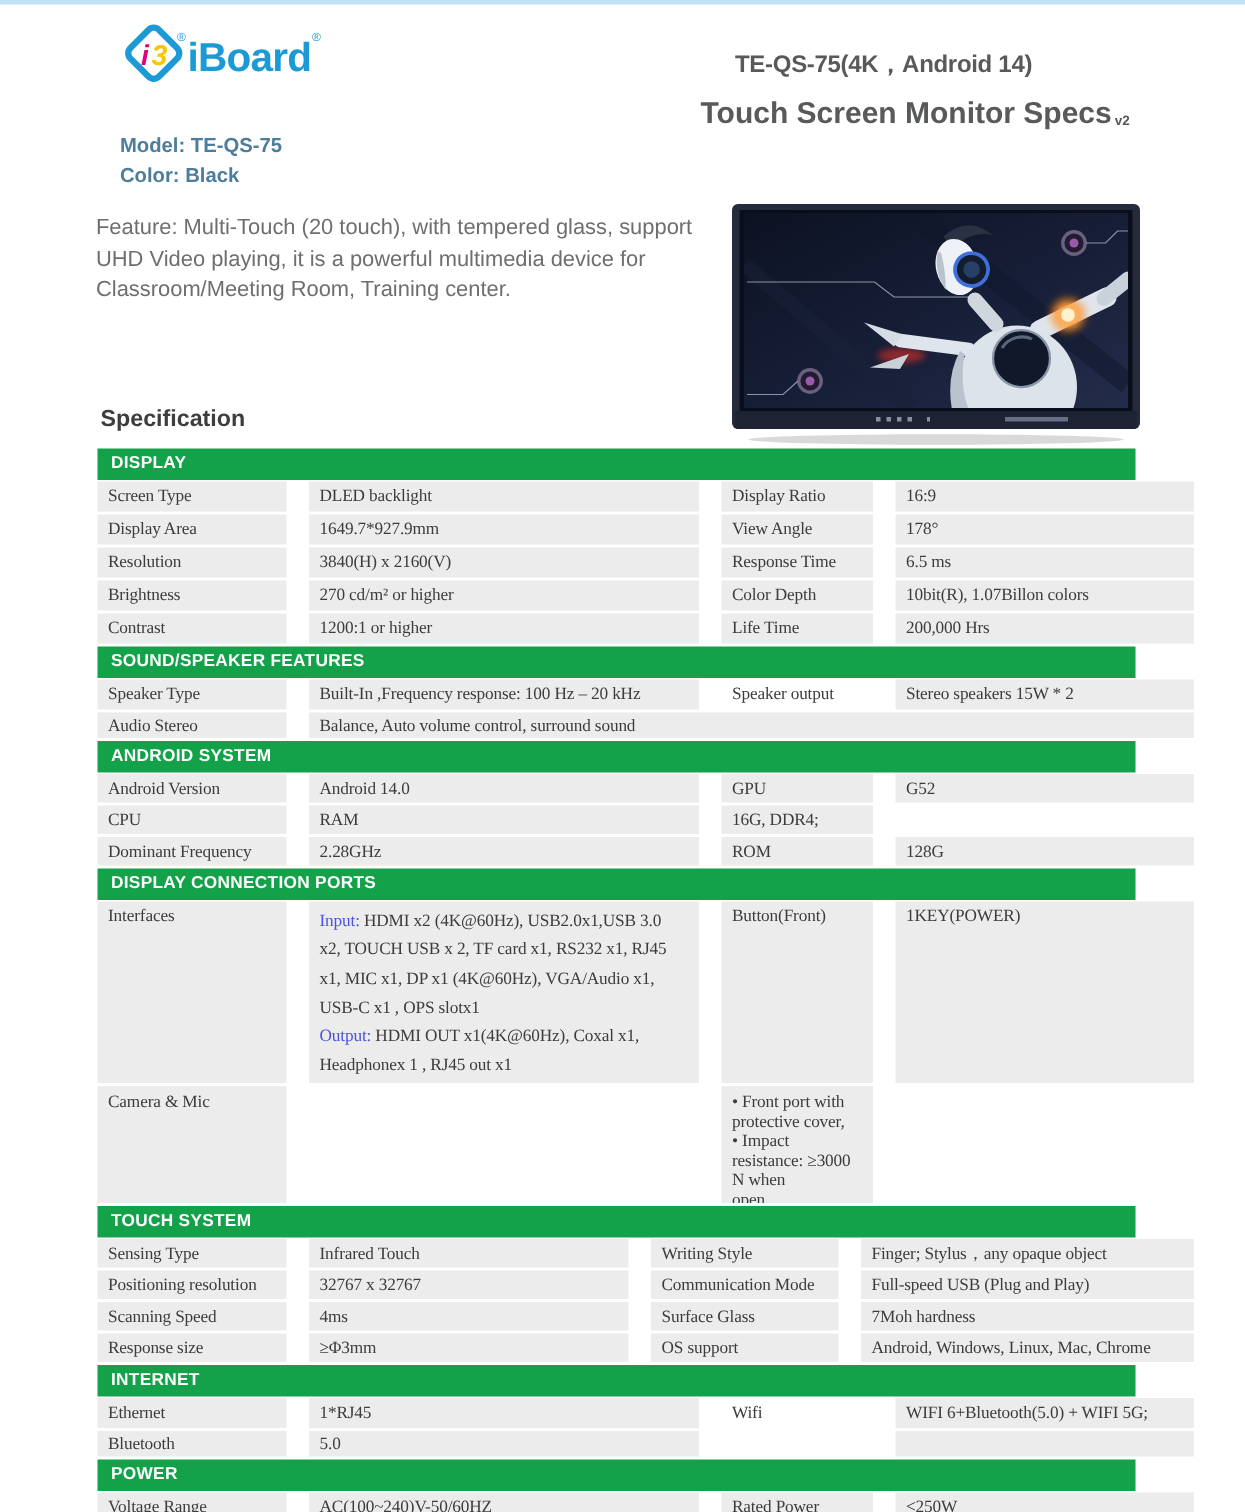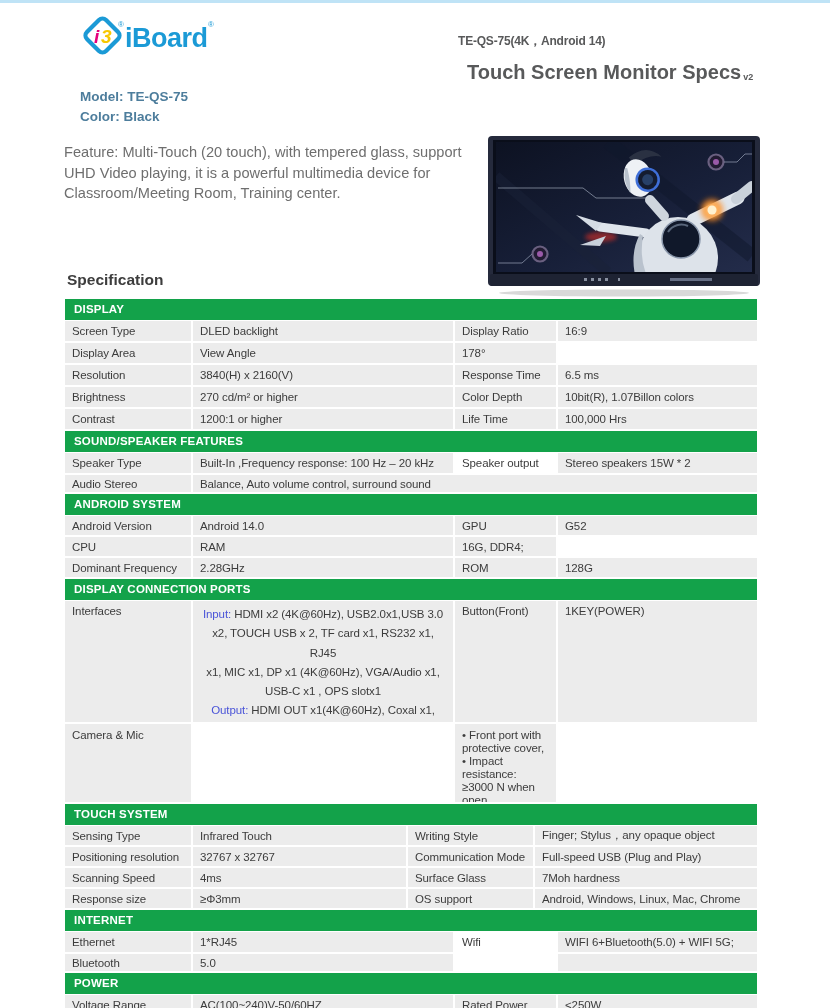--- a/index.html
+++ b/index.html
@@ -2,50 +2,50 @@
 <html><head>
 <meta charset="utf-8">
 <style>
   html,body{margin:0;padding:0;background:#fff;}
   .page{position:relative;width:830px;height:1008px;background:#fff;overflow:hidden;
         font-family:"Liberation Sans",sans-serif;border-top:3px solid #bfe3f6;box-sizing:border-box;}
 
   
   .logo{position:absolute;left:80px;top:12px;}
   .title-block{position:absolute;left:458px;top:30px;width:365px;color:#58595a;font-weight:bold;}
-  .title-l1{font-size:12px;letter-spacing:-0.2px;}
+  .title-l1{font-size:16px;letter-spacing:-0.2px;margin-left:32px;}
   .title-l2{font-size:20px;margin-top:11px;margin-left:9px;white-space:nowrap;}
   .version{font-size:9px;font-weight:bold;vertical-align:-1px;margin-left:2px;}
 
   .model-block{position:absolute;left:80px;top:84px;color:#4d7d9c;font-weight:bold;font-size:13.5px;line-height:20px;}
   .feature{position:absolute;left:64px;top:139px;width:410px;color:#6e6e6e;font-size:14.6px;line-height:1.42;}
 
   
   .monitor{position:absolute;left:488px;top:133px;width:272px;height:162px;}
 
   .spec-heading{position:absolute;left:67px;top:268px;font-size:15.5px;font-weight:bold;color:#3d3d3d;}
 
   
   .tbl{position:absolute;left:65px;top:296px;width:692px;}
   .sec-h{height:21px;line-height:21px;background:#13a24a;color:#fff;font-weight:bold;
          font-size:11.5px;padding-left:9px;letter-spacing:.2px;margin-bottom:1px;}
-  .row{display:grid;column-gap:2px;margin-bottom:2px;}
+  .row{display:grid;column-gap:15px;margin-bottom:2px;font-family:Liberation Serif, serif;}
   .gm{grid-template-columns:126px 260px 101px 199px;}
   .gt{grid-template-columns:126px 213px 125px 222px;}
   .row>div{background:#ececec;padding:1px 7px;display:flex;align-items:center;
            font-size:11.5px;color:#3c3c3c;letter-spacing:-0.1px;overflow:hidden;box-sizing:content-box;}
   .h18>div{height:18px;}
   .h17>div{height:17px;}
   .h15>div{height:15px;}
   .white{background:#fff !important;}
   .span3{grid-column:2/5;}
   .r-int>div{height:116px;align-items:flex-start;display:block;padding-top:4px;}
   .r-cam>div{height:72px;align-items:flex-start;display:block;padding-top:5px;}
   .pre{white-space:pre-line;}
-  .lh-int{line-height:19.3px;font-size:10.6px;letter-spacing:-0.3px;text-align:center;}
+  .lh-int{line-height:19.3px;font-size:10.6px;letter-spacing:-0.3px;}
   .lh-cam{line-height:19.3px;font-size:10.4px;letter-spacing:-0.3px;}
   .lh-note{line-height:13px;font-size:10.8px;letter-spacing:-0.2px;}
   .blue{color:#4a54d8;}
 </style>
 </head>
 <body>
 
 <div class="page">
 
   <div class="logo">
@@ -149,40 +149,41 @@
 
     <div class="sec-h">DISPLAY</div>
     <div class="row gm h18">
       <div>Screen Type</div>
       <div>DLED  backlight</div>
       <div>Display Ratio</div>
       <div>16:9</div>
     </div>
     <div class="row gm h18">
       <div>Display Area</div>
+      <div>1649.7*927.9mm</div>
       <div>View Angle</div>
       <div>178°</div>
     </div>
     <div class="row gm h18">
       <div>Resolution</div>
       <div>3840(H) x 2160(V)</div>
       <div>Response Time</div>
       <div>6.5 ms</div>
     </div>
     <div class="row gm h18">
       <div>Brightness</div>
       <div>270 cd/m² or higher</div>
       <div>Color Depth</div>
       <div>10bit(R), 1.07Billon colors</div>
     </div>
     <div class="row gm h18">
       <div>Contrast</div>
       <div>1200:1 or higher</div>
       <div>Life Time</div>
-      <div>100,000 Hrs</div>
+      <div>200,000 Hrs</div>
     </div>
 
     <div class="sec-h">SOUND/SPEAKER FEATURES</div>
     <div class="row gm h18">
       <div>Speaker Type</div>
       <div>Built-In ,Frequency response: 100 Hz – 20 kHz</div>
       <div class="white">Speaker output</div>
       <div>Stereo speakers 15W * 2</div>
     </div>
     <div class="row gm h15">

